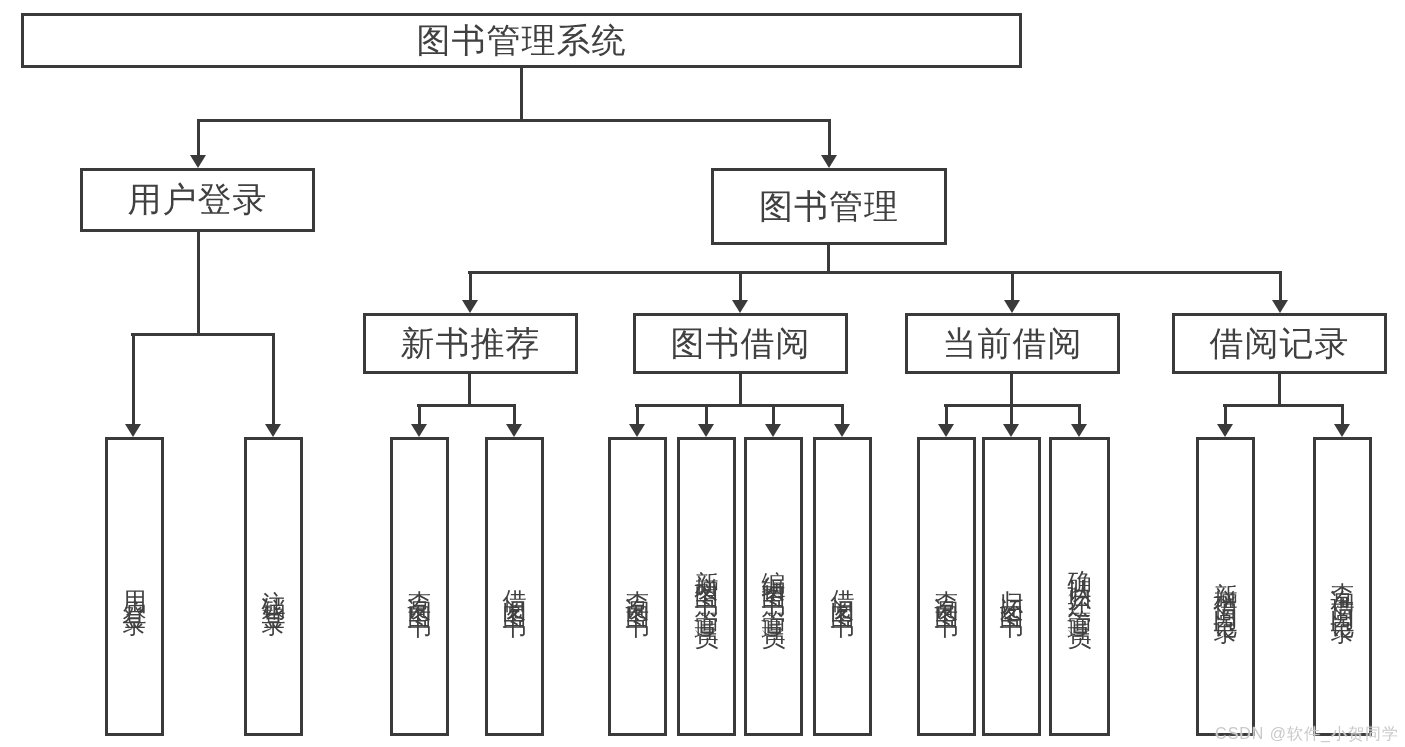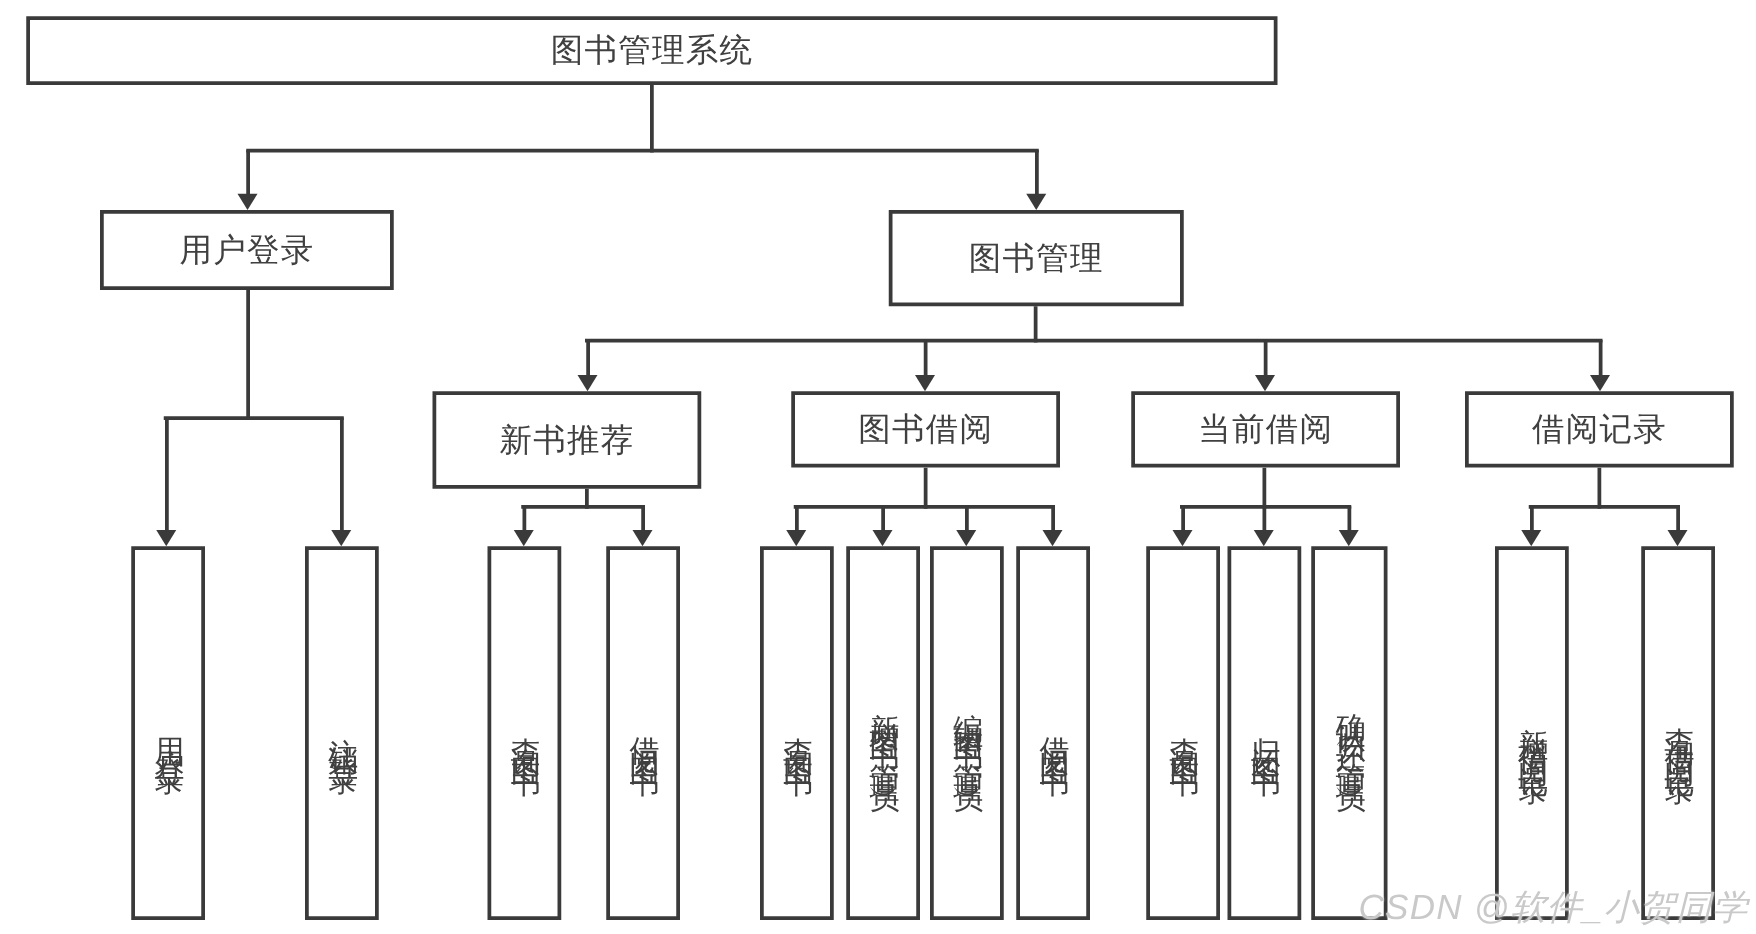--- a/index.html
+++ b/index.html
@@ -18,21 +18,21 @@
     overflow:hidden;
   }
   .box{
     position:absolute;
     background:var(--bg);
     border:3px solid var(--line);
     box-sizing:border-box;
     display:flex;align-items:center;justify-content:center;
   }
   .box span{
-    font-size:26px;
+    font-size:34px;
     color:var(--text);
     letter-spacing:1px;
     white-space:nowrap;
   }
   .box.v span{
     writing-mode:vertical-rl;
     font-size:24px;
     letter-spacing:8px;
     white-space:normal;
   }
@@ -45,24 +45,23 @@
     background:var(--line);
   }
   .drop::after{
     content:"";position:absolute;left:0;bottom:0;width:0;height:0;
     border-left:8px solid transparent;
     border-right:8px solid transparent;
     border-top:13px solid var(--line);
   }
   .watermark{
     position:absolute;right:6px;bottom:2px;
-    font-size:28px;letter-spacing:1px;
+    font-size:16px;letter-spacing:1px;
     color:var(--watermark);
     text-shadow:0 0 2px rgba(255,255,255,.9);
-    font-style:italic;
   }
 </style>
 </head>
 <body>
 
 <div class="canvas">
 
   <div class="vline" style="left:520px;top:68px;height:54px"></div>
   <div class="hline" style="left:197px;top:119px;width:634px"></div>
   <i class="drop" style="left:190px;top:120px;height:48px"></i>
@@ -107,21 +106,21 @@
     <span>图书管理系统</span>
   </div>
 
   <div class="box" style="left:80px;top:168px;width:235px;height:64px">
     <span>用户登录</span>
   </div>
   <div class="box" style="left:711px;top:168px;width:236px;height:77px">
     <span>图书管理</span>
   </div>
 
-  <div class="box" style="left:346px;top:313px;width:215px;height:78px">
+  <div class="box" style="left:363px;top:313px;width:215px;height:61px">
     <span>新书推荐</span>
   </div>
   <div class="box" style="left:905px;top:313px;width:215px;height:61px">
     <span>当前借阅</span>
   </div>
   <div class="box" style="left:633px;top:313px;width:215px;height:61px">
     <span>图书借阅</span>
   </div>
   <div class="box" style="left:1172px;top:313px;width:215px;height:61px">
     <span>借阅记录</span>

